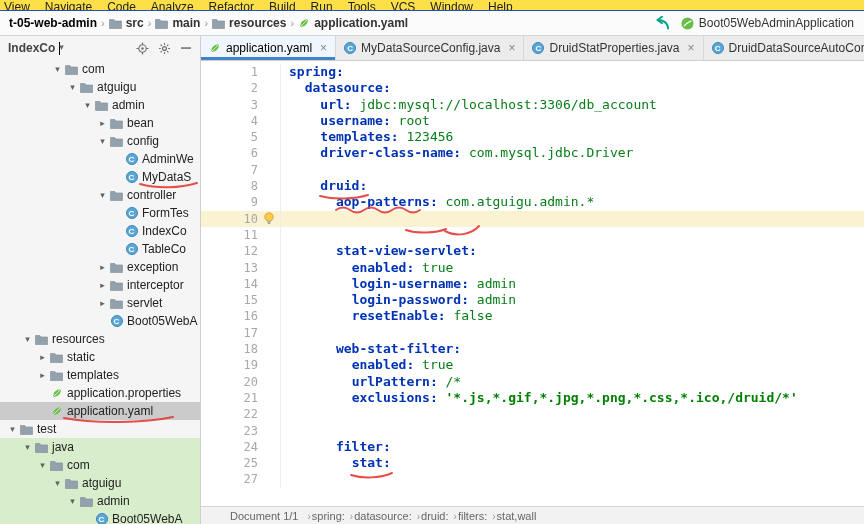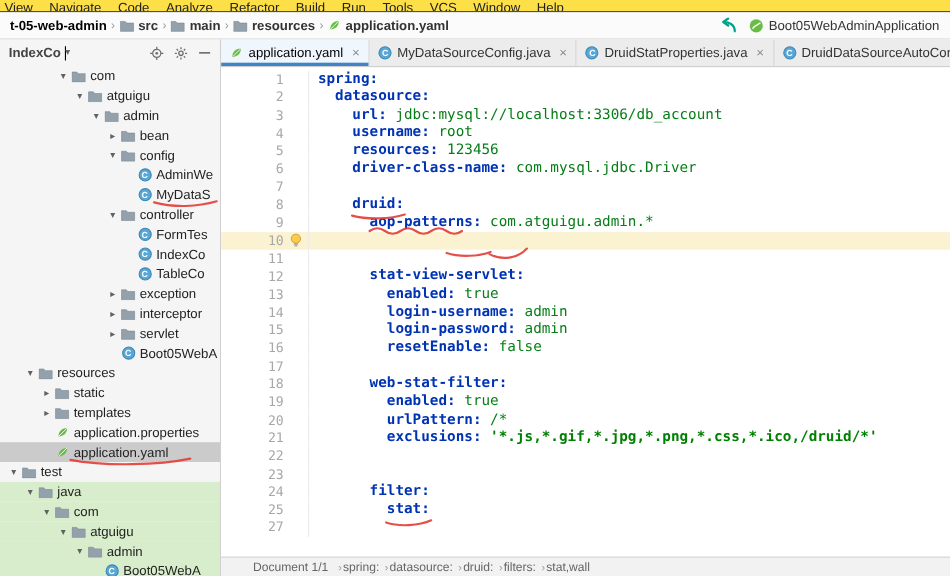--- a/index.html
+++ b/index.html
@@ -451,21 +451,21 @@
             <div class="cline">
               <div class="gutter">3</div>
               <div class="code"><span class="p">    </span><span class="k">url:</span><span class="p"> </span><span class="v">jdbc:mysql://localhost:3306/db_account</span></div>
             </div>
             <div class="cline">
               <div class="gutter">4</div>
               <div class="code"><span class="p">    </span><span class="k">username:</span><span class="p"> </span><span class="v">root</span></div>
             </div>
             <div class="cline">
               <div class="gutter">5</div>
-              <div class="code"><span class="p">    </span><span class="k">resources:</span><span class="p"> </span><span class="v">123456</span></div>
+              <div class="code"><span class="p">    </span><span class="k">templates:</span><span class="p"> </span><span class="v">123456</span></div>
             </div>
             <div class="cline">
               <div class="gutter">6</div>
               <div class="code"><span class="p">    </span><span class="k">driver-class-name:</span><span class="p"> </span><span class="v">com.mysql.jdbc.Driver</span></div>
             </div>
             <div class="cline">
               <div class="gutter">7</div>
               <div class="code"></div>
             </div>
             <div class="cline">

